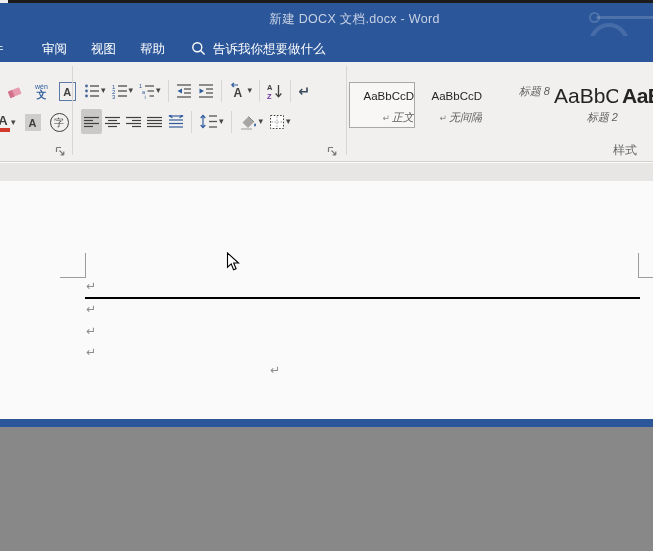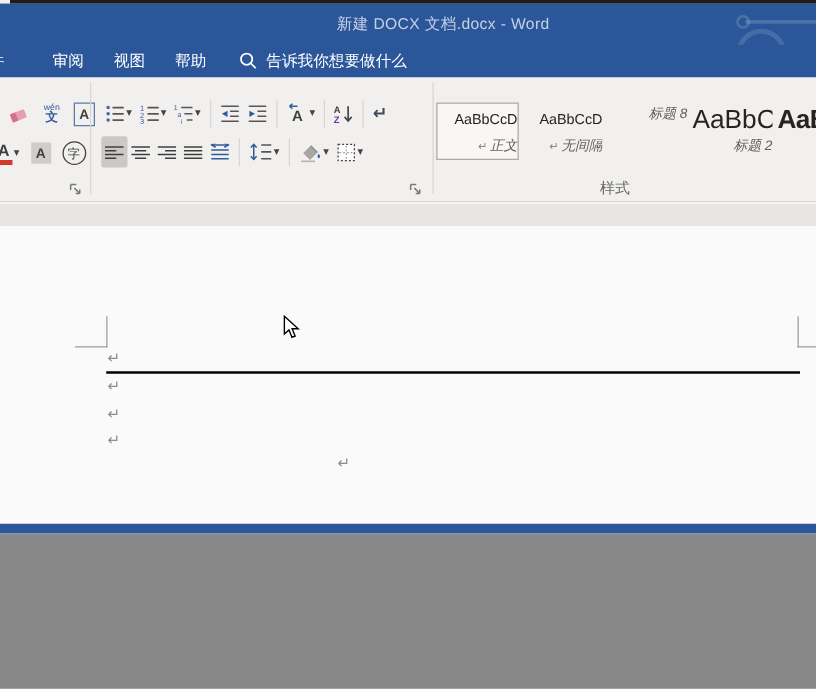--- a/index.html
+++ b/index.html
@@ -372,21 +372,21 @@
         </div>
         <div class="style-box s-h2">
           <span class="sp">AaBbC</span>
           <span class="sl">标题 2</span>
         </div>
         <div class="style-box s-h1">
           <span class="sp">AaBbCcD</span>
           <span class="sl"></span>
         </div>
       </div>
-      <div class="grp-label" style="padding-right:16px;">样式</div>
+      <div class="grp-label" style="text-align:right;padding-right:16px;">样式</div>
     </div>
   </div>
 
   <div class="gapstrip"></div>
 
   <div class="page"></div>
 
   <div class="margin-mark-l"></div>
   <div class="margin-mark-r"></div>
 

